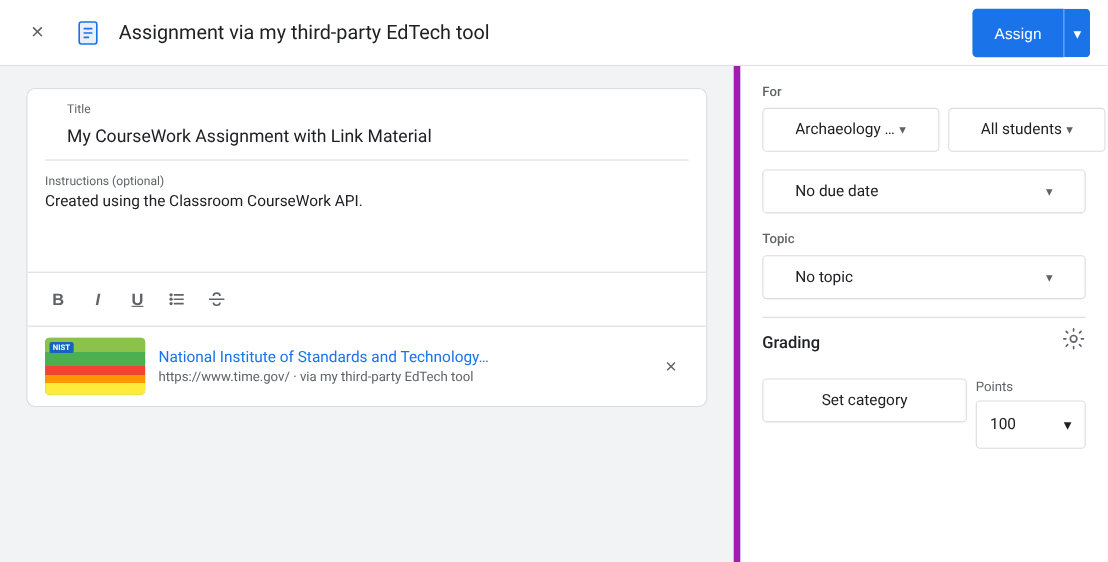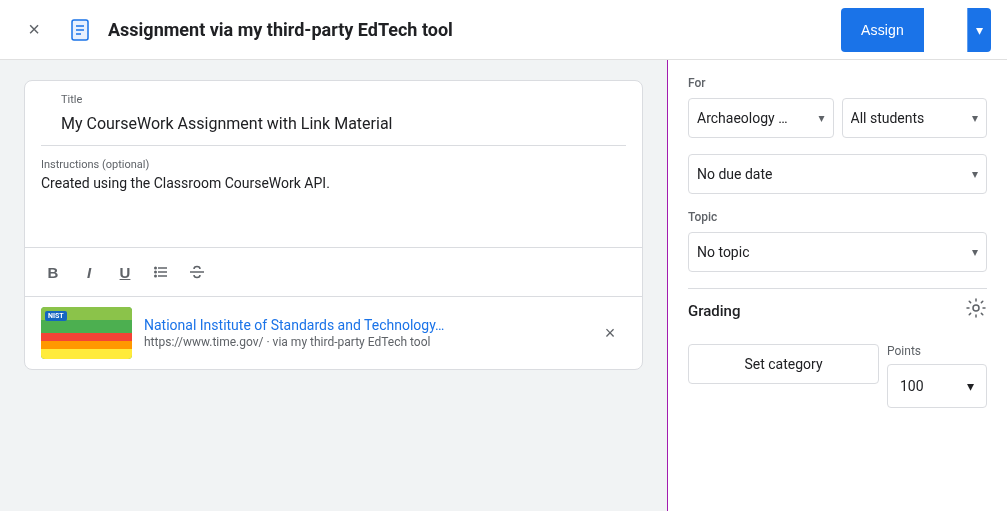--- a/index.html
+++ b/index.html
@@ -34,27 +34,26 @@
     }
     .topbar-icon {
       width: 32px; height: 32px;
       display: flex; align-items: center; justify-content: center;
       color: #5f6368;
     }
     .topbar-title {
       flex: 1;
       font-size: 18px;
       color: #202124;
-      font-weight: 700;
+      font-weight: 400;
     }
     .assign-btn-group {
       display: flex;
       align-items: stretch;
       height: 44px;
-      gap: 43px;
     }
     .assign-btn-main {
       background: #1a73e8;
       color: #fff;
       border: none;
       padding: 0 20px;
       font-size: 14px;
       font-weight: 500;
       cursor: pointer;
       border-radius: 4px 0 0 4px;
@@ -191,21 +190,21 @@
       border-radius: 50%;
       cursor: pointer;
       color: #5f6368;
       font-size: 18px;
     }
 
     
     .right-panel {
       width: 340px;
       background: #fff;
-      border-left: 1px solid #a21caf;
+      border-left: 6px solid #a21caf;
       padding: 16px 20px;
       overflow-y: auto;
     }
 
     .right-section-label {
       font-size: 12px;
       color: #5f6368;
       margin-bottom: 8px;
       font-weight: 500;
     }
@@ -216,21 +215,21 @@
       margin-bottom: 16px;
     }
 
     .select-field {
       flex: 1;
       display: flex;
       align-items: center;
       justify-content: space-between;
       border: 1px solid #dadce0;
       border-radius: 4px;
-      padding: 8px 8px;
+      padding: 8px 29px;
       cursor: pointer;
       background: #fff;
       height: 40px;
       font-size: 14px;
       color: #202124;
     }
     .select-field .chevron {
       color: #5f6368;
       font-size: 12px;
       margin-left: 4px;

